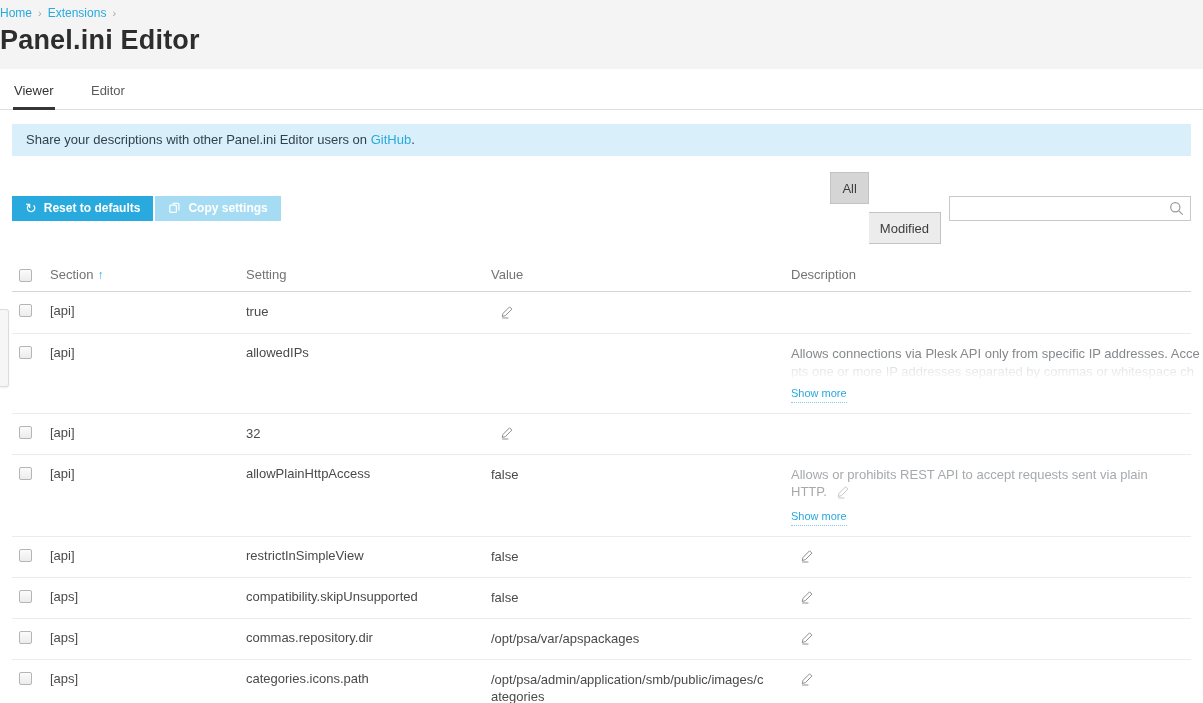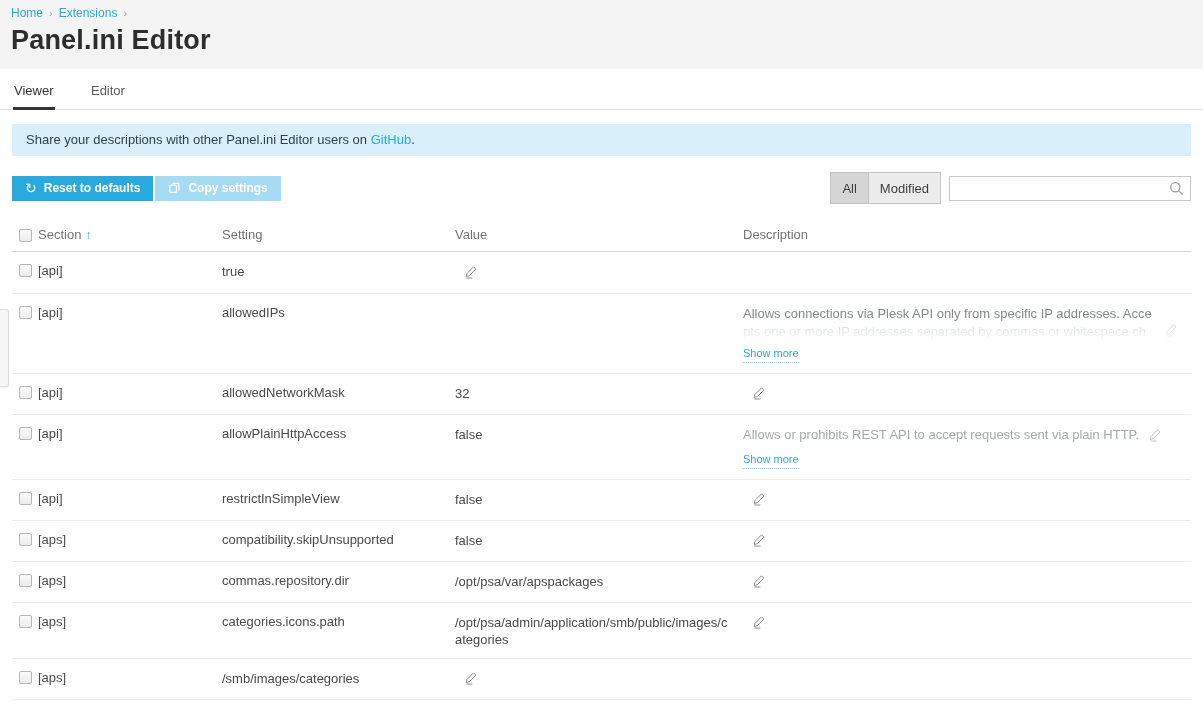--- a/index.html
+++ b/index.html
@@ -8,21 +8,21 @@
     --banner:#d9f0fa;
   }
   *{box-sizing:border-box;}
   html,body{margin:0;padding:0;}
   body{
     width:1203px;height:703px;overflow:hidden;position:relative;
     font-family:"Liberation Sans","DejaVu Sans",sans-serif;
     background:#fff;color:#4a4a4a;
   }
   
-  .top{background:#f4f4f4;padding:6px 11px 13px;}
+  .top{background:#f4f4f4;padding:6px 0 13px;}
   .breadcrumb{font-size:12px;color:#9a9a9a;}
   .breadcrumb a{color:var(--accent);text-decoration:none;cursor:pointer;}
   .breadcrumb .sep{margin:0 6px;color:#a8a8a8;font-size:11px;}
   .page-title{margin:5px 0 0;font-size:27px;font-weight:600;color:#2d2d2d;letter-spacing:.2px;}
   
   .tabbar{background:#fff;padding:0 13px;border-bottom:1px solid #e0e0e0;}
   .tab{display:inline-block;padding:14px 1px 9px;margin-right:31px;font-size:13px;color:#5b5b5b;cursor:pointer;border-bottom:3px solid transparent;margin-bottom:-1px;}
   .tab.active{color:#333;border-bottom-color:#363636;}
   
   .banner{margin:14px 12px 0;background:var(--banner);padding:8px 14px 9px;font-size:13px;color:#31424d;}
@@ -31,27 +31,27 @@
   .toolbar{display:flex;justify-content:space-between;align-items:center;margin:16px 12px 0;}
   .btn-group{display:flex;gap:2px;}
   .btn{height:25px;padding:0 13px;font-size:12px;font-weight:bold;color:#fff;border:none;display:flex;align-items:center;gap:7px;cursor:pointer;font-family:inherit;}
   .btn.primary{background:var(--accent);}
   .btn.secondary{background:var(--accent-disabled);}
   .btn .ricon{font-size:14px;font-weight:normal;line-height:1;}
   .right-tools{display:flex;align-items:center;}
   .seg{display:flex;}
   .seg .seg-btn{height:32px;padding:0 11px;font-size:13px;color:#3d3d3d;background:#ececec;border:1px solid #c3c3c3;cursor:pointer;font-family:inherit;}
   .seg .seg-btn.active{background:#d5d5d5;}
-  .seg .seg-btn + .seg-btn{border-left:none;}
+  .seg .seg-btn + .seg-btn{border-left:none;margin-top:40px;}
   .search{position:relative;margin-left:8px;}
   .search input{width:242px;height:25px;border:1px solid #c9c9c9;padding:0 28px 0 8px;font-size:13px;background:#fff;font-family:inherit;outline:none;}
   .search .mag{position:absolute;right:7px;top:5px;}
   
   .table{margin:19px 12px 0;}
-  .thead,.trow{display:grid;grid-template-columns:26px 184px 233px 288px 1fr;align-items:start;}
+  .thead,.trow{display:grid;grid-template-columns:26px 184px 233px 288px 1fr;align-items:start;gap:12px;}
   .thead{color:#737373;font-size:13px;padding:4px 0 9px;border-bottom:1px solid #d4d4d4;align-items:center;}
   .trow{border-bottom:1px solid #ececec;padding:11px 0 10px;font-size:13px;color:#4a4a4a;}
   .trow > *, .thead > *{padding-right:12px;}
   .cb{width:13px;height:13px;border:1px solid #b5b5b5;border-radius:2px;background:linear-gradient(#fbfbfb,#ececec);margin-left:7px;margin-top:1px;cursor:pointer;}
   .sort{color:var(--accent);margin-left:4px;font-size:12px;}
   .val{word-break:break-all;line-height:17px;}
   .desc{line-height:17px;}
   .desc .t-dark{color:#4f4f4f;}
   .desc .t-medium{color:#85898c;text-align:right;}
   .desc .t-faded{color:#a6aaad;}
@@ -160,21 +160,20 @@
                   <path d="M2.2 14 h6.2"></path>
                 </g>
               </svg></span>
           </div><a class="showmore">Show more</a></div>
       </div>
       <div class="trow">
         <div>
           <div class="cb"></div>
         </div>
         <div>[api]</div>
-        <div>allowedNetworkMask</div>
         <div class="val">32</div>
         <div class="desc"><span class="pencil alone"><svg width="15" height="15" viewBox="0 0 15 15">
               <g fill="none" stroke="currentColor" stroke-width="1">
                 <path d="M3 9.4 L9.6 2.8 l2.3 2.3 L5.3 11.7 l-3.1.8 z"></path>
                 <path d="M2.2 14 h6.2"></path>
               </g>
             </svg></span></div>
       </div>
       <div class="trow">
         <div>

